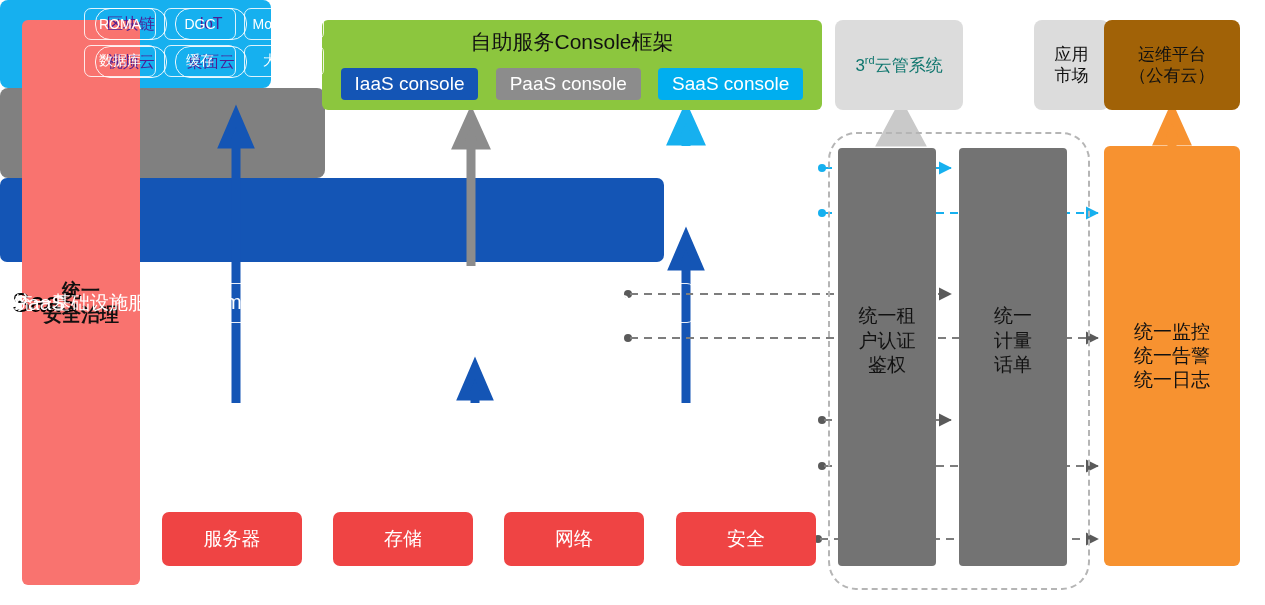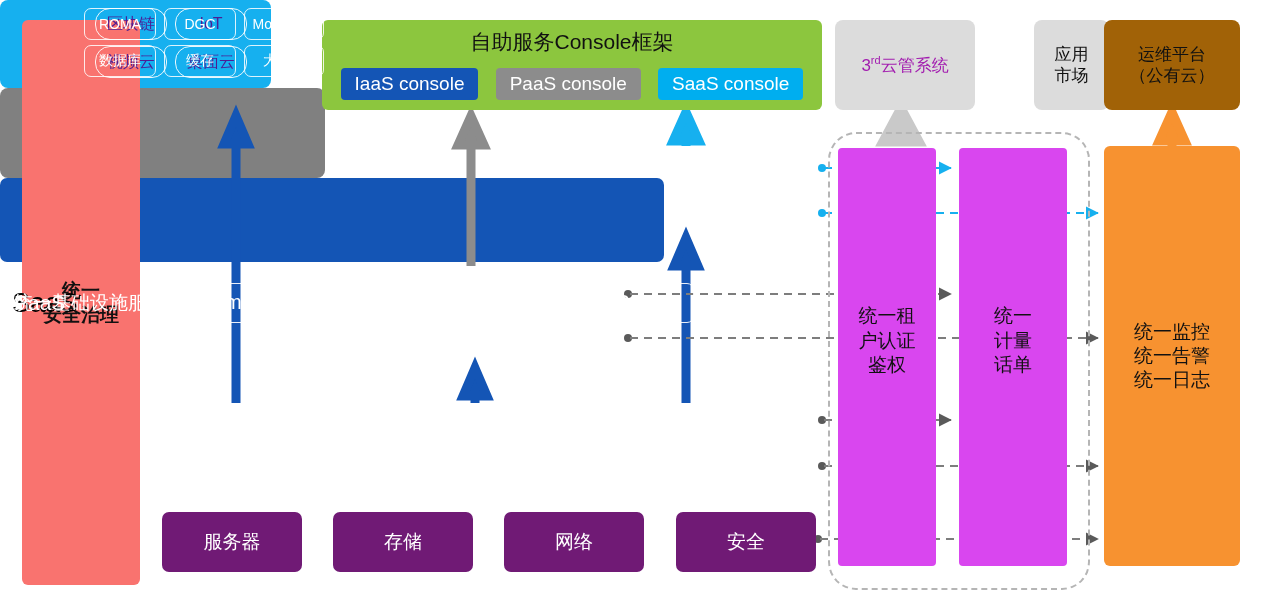--- a/index.html
+++ b/index.html
@@ -35,22 +35,22 @@
   .console-chips{position:absolute;left:0;top:48px;width:100%;display:flex;justify-content:space-around;align-items:center;padding:0 10px;box-sizing:border-box;}
   .chip{
     border-radius:4px;padding:4px 14px;font-size:19px;color:#fff;white-space:nowrap;text-align:right;
   }
   .chip-iaas{background:#1455b5;}
   .chip-paas{background:#8c8c8c;}
   .chip-saas{background:#00aeef;}
 
   
   .g-cloudmgmt{
-    left:835px;top:20px;width:140px;height:90px;background:#dcdcdc;border-radius:8px;
-    font-size:17px;color:#a21caf;text-align:right;
+    left:835px;top:20px;width:128px;height:90px;background:#dcdcdc;border-radius:8px;
+    font-size:17px;color:#0f766e;text-align:right;
   }
   .g-appmarket{
     left:1034px;top:20px;width:75px;height:90px;background:#dcdcdc;border-radius:8px;
     font-size:17px;color:#111;
   }
   .sup{font-size:11px;vertical-align:super;}
 
   
   .o-opsplat{
     left:1104px;top:20px;width:136px;height:90px;background:#a16207;border-radius:8px;
@@ -89,31 +89,31 @@
   }
   .infra-inner{position:absolute;left:0;top:0;width:100%;height:100%;display:flex;align-items:center;padding-left:14px;box-sizing:border-box;gap:16px;}
   .infra-label{font-size:19px;color:#fff;white-space:nowrap;}
   .infra-cell{
     border:1.5px solid rgba(255,255,255,.9);border-radius:7px;color:#fff;font-size:20px;
     height:38px;width:114px;display:flex;align-items:center;justify-content:center;
   }
 
   
   .hw{
-    top:512px;height:60px;background:#701a75;border-radius:7px;color:#fff;font-size:19px;width:140px;
+    top:512px;height:54px;background:#ef4444;border-radius:7px;color:#fff;font-size:19px;width:140px;
   }
   .hw1{left:162px;} .hw2{left:333px;} .hw3{left:504px;} .hw4{left:676px;}
 
   
   .dash-container{
     position:absolute;left:828px;top:132px;width:262px;height:458px;
     border:2.5px dashed #b5b5b5;border-radius:28px;box-sizing:border-box;
   }
   .grey-col{
-    position:absolute;background:#d946ef;border-radius:4px;
+    position:absolute;background:#737373;border-radius:4px;
     display:flex;align-items:center;justify-content:center;text-align:center;
     font-size:19px;color:#111;line-height:1.3;
   }
   .gc-auth{left:838px;top:148px;width:98px;height:418px;}
   .gc-meter{left:959px;top:148px;width:108px;height:418px;}
   .gc-text{position:relative;top:-16px;}
 
   
   svg.layer{position:absolute;left:0;top:0;width:1265px;height:605px;pointer-events:none;}
 </style>

